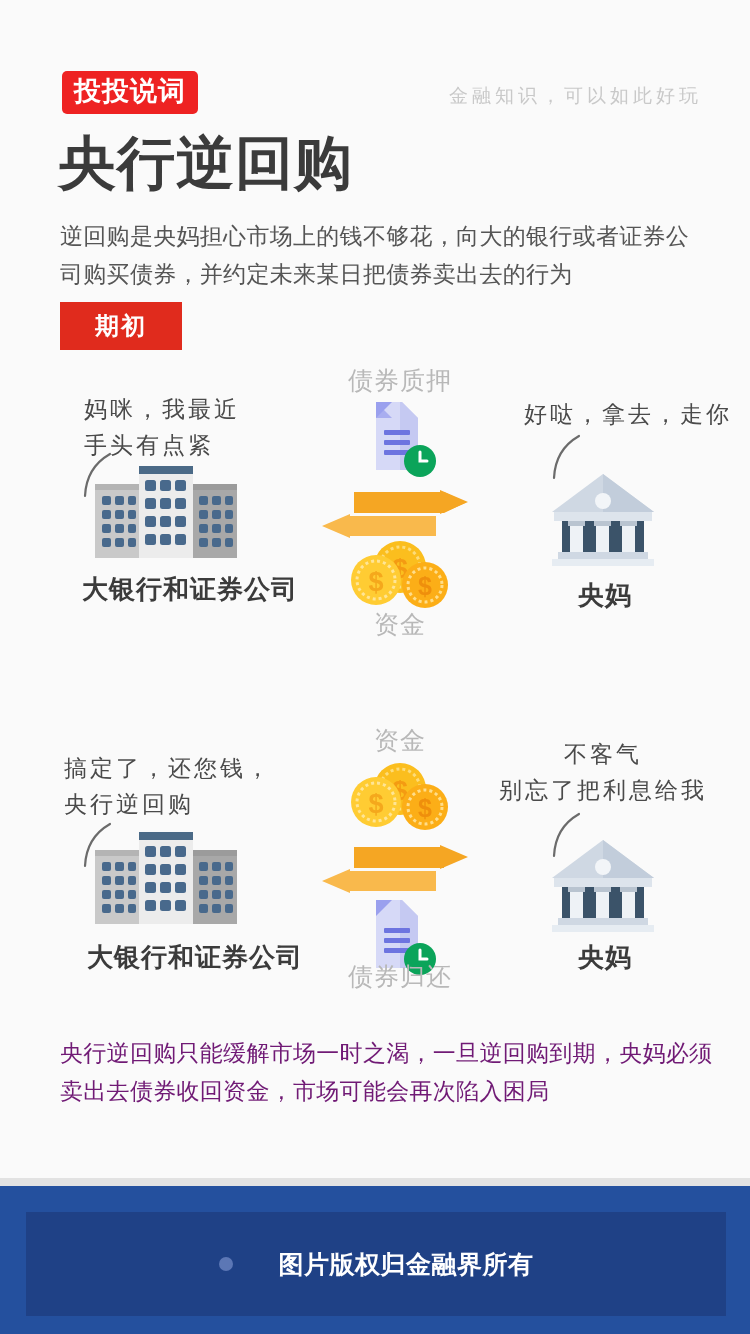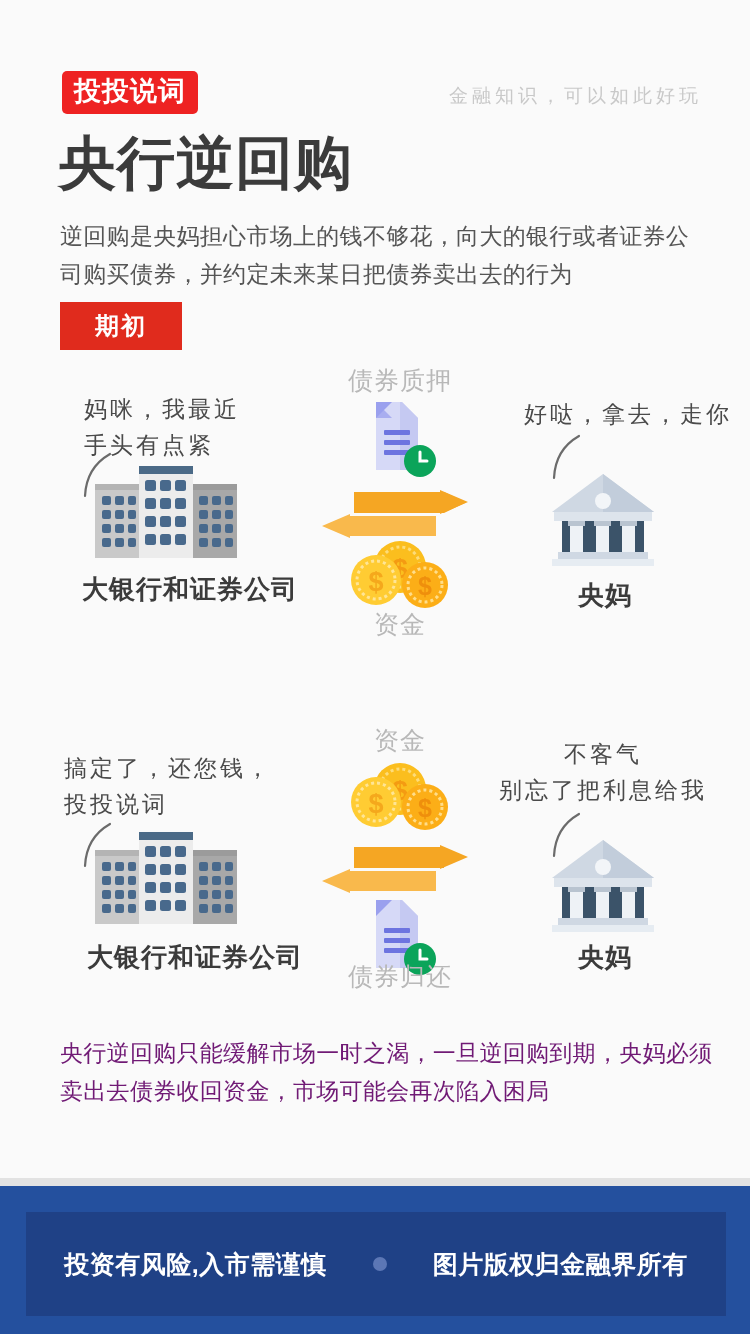--- a/index.html
+++ b/index.html
@@ -314,21 +314,21 @@
       <circle cx="29" cy="40" r="19" fill="none" stroke="#ffe596" stroke-width="3" stroke-dasharray="3 3"></circle>
       <text x="29" y="51" font-size="27" font-weight="700" fill="#f5a81c" text-anchor="middle" font-family="'Liberation Sans',sans-serif">$</text>
       <circle cx="78" cy="45" r="23" fill="#fcae17"></circle>
       <circle cx="78" cy="45" r="17" fill="none" stroke="#ffdd8a" stroke-width="3" stroke-dasharray="3 3"></circle>
       <text x="78" y="55" font-size="25" font-weight="700" fill="#ef8f0c" text-anchor="middle" font-family="'Liberation Sans',sans-serif">$</text>
     </svg>
     <div class="flow-label fl-s1-bot">资金</div>
 
 
     <div class="hand s2-left">搞定了，还您钱，
-投投说词</div>
+央行逆回购</div>
     <svg class="tail" style="left:76px;top:822px" width="40" height="46" viewBox="0 0 40 46">
       <path d="M34 2 C20 10 10 22 9 44" fill="none" stroke="#6b6b6b" stroke-width="2.2" stroke-linecap="round"></path>
     </svg>
 
     <div class="hand s2-right">不客气
 别忘了把利息给我</div>
     <svg class="tail" style="left:545px;top:812px" width="40" height="46" viewBox="0 0 40 46">
       <path d="M34 2 C20 10 10 22 9 44" fill="none" stroke="#6b6b6b" stroke-width="2.2" stroke-linecap="round"></path>
     </svg>
 
@@ -439,19 +439,18 @@
       </g>
     </svg>
     <div class="flow-label fl-s2-bot">债券归还</div>
 
     <p class="conclusion">央行逆回购只能缓解市场一时之渴，一旦逆回购到期，央妈必须卖出去债券收回资金，市场可能会再次陷入困局</p>
 
   </div>
 
   <div class="footer-outer">
     <div class="footer-inner">
-      <span class="footer-text">投资有风险,入市需谨慎</span>
       <span class="footer-dot"></span>
       <span class="footer-text">图片版权归金融界所有</span>
     </div>
   </div>
 
 </div>
 
 </body></html>

